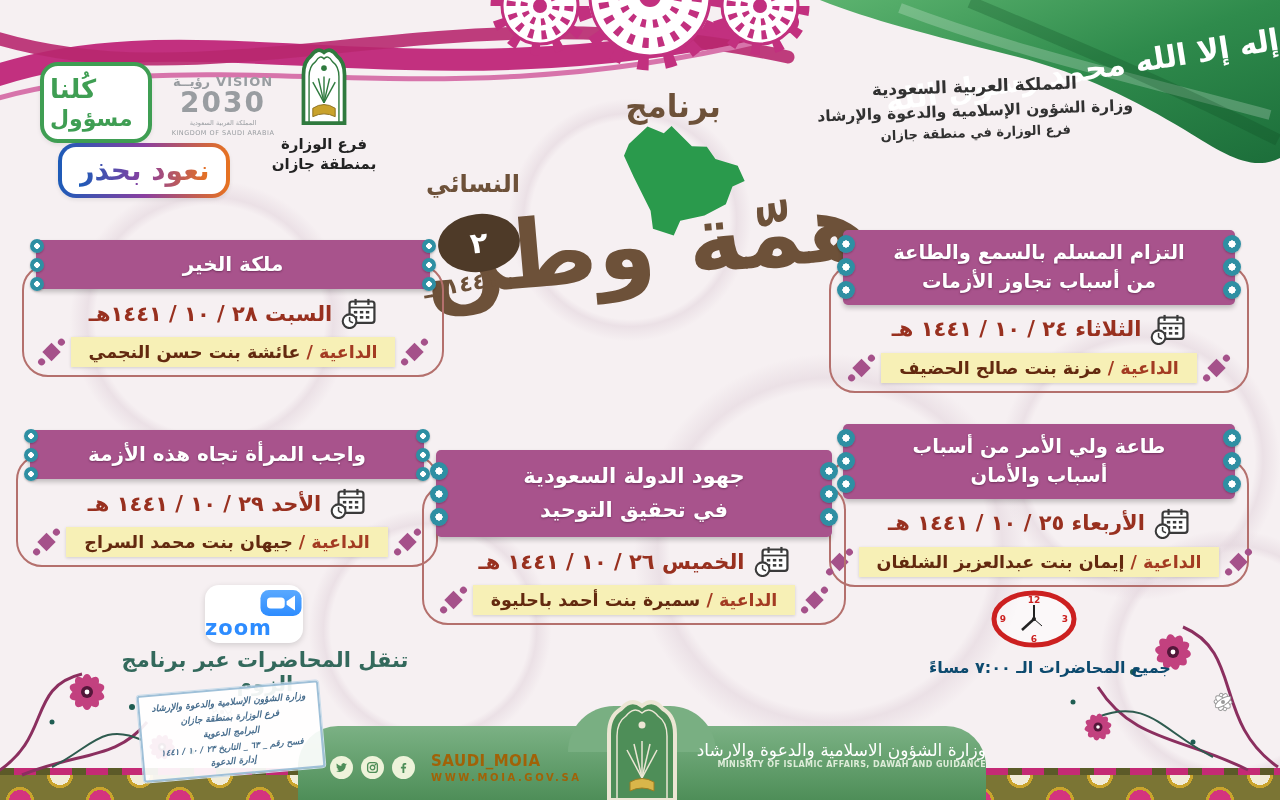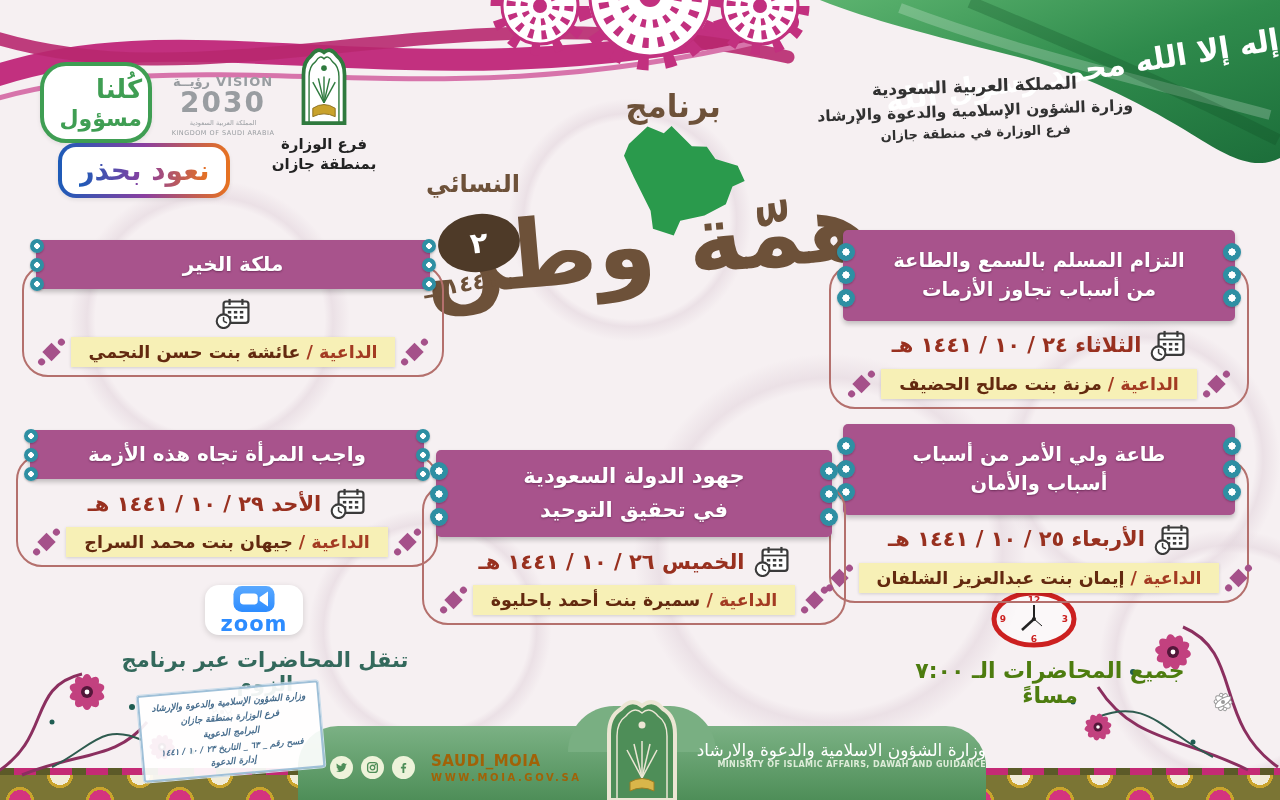--- a/index.html
+++ b/index.html
@@ -16,22 +16,22 @@
   .mandalas{left:470px;top:-34px;z-index:2}
 
   
   .flag{left:800px;top:0;z-index:0}
   .hdr{left:795px;top:76px;width:360px;text-align:center;color:#313131;z-index:1;transform:rotate(-2deg)}
   .hdr .l1{font-size:17px;font-weight:bold}
   .hdr .l2{font-size:15.5px;font-weight:bold;margin-top:6px}
   .hdr .l3{font-size:13px;font-weight:bold;margin-top:5px}
 
   
-  .kulluna{left:40px;top:62px;width:112px;padding:8px 6px;border:4px solid #3f9e53;border-radius:26px;
-    background:#fff;text-align:right;color:#3f9e53;font-weight:bold;z-index:2;box-shadow:0 2px 4px rgba(0,0,0,.08)}
+  .kulluna{left:40px;top:62px;width:112px;padding:8px 6px;border:4px solid #3f9e53;border-radius:18px;
+    background:#fff;text-align:left;color:#3f9e53;font-weight:bold;z-index:2;box-shadow:0 2px 4px rgba(0,0,0,.08)}
   .kulluna .a{font-size:26px}.kulluna .b{font-size:22px;margin-top:2px}
   .naoud{left:58px;top:143px;width:172px;padding:7px 10px;border:4px solid transparent;border-radius:18px;
     background:linear-gradient(#fff,#fff) padding-box,linear-gradient(90deg,#1c5bb8,#8a3fa0,#e8731f) border-box;
     text-align:center;z-index:2;box-shadow:0 2px 4px rgba(0,0,0,.08)}
   .naoud span{font-size:28px;font-weight:bold;background:linear-gradient(90deg,#1c5bb8,#8a3fa0,#e8731f);
     -webkit-background-clip:text;background-clip:text;color:transparent}
   .vision{left:168px;top:74px;width:110px;text-align:center;color:#999da1;z-index:2}
   .vision .row{display:flex;justify-content:center;gap:6px;align-items:baseline;font-weight:bold;font-size:13px;letter-spacing:1px}
   .vision .yr{font-size:28px;font-weight:bold;letter-spacing:2px;line-height:1}
   .vision .tiny{font-size:6.5px;letter-spacing:.5px;margin-top:2px}
@@ -48,47 +48,47 @@
     justify-content:center;color:#fff;font-size:29px;font-weight:bold;z-index:3;transform:rotate(-6deg)}
   .hyear{left:396px;top:272px;width:130px;text-align:center;font-size:22px;font-weight:bold;color:#6d5139;transform:rotate(-10deg);z-index:3}
 
   
   .event{position:absolute;text-align:center;z-index:4}
   .event .outline{position:absolute;left:-14px;right:-14px;border:2px solid #b4706d;border-radius:26px;z-index:0}
   .event .outline.two{top:34px;bottom:-10px}
   .event .outline.one{top:24px;bottom:-10px}
   .event .bar{position:relative;background:#a8538c;border-radius:5px;color:#fff;font-weight:bold;
     box-shadow:0 3px 5px rgba(0,0,0,.22);z-index:1;text-shadow:0 1px 2px rgba(70,20,55,.55)}
-  .event .bar.two{padding:16px 30px;font-size:19.5px;line-height:1.5}
+  .event .bar.two{padding:8px 30px;font-size:19.5px;line-height:1.5}
   .event .bar.one{padding:11px 30px;font-size:20px;line-height:1.35}
   .event .bar.big{padding:10px 30px;font-size:21px;line-height:1.6;letter-spacing:.5px}
   .beads{position:absolute;top:50%;transform:translateY(-50%);display:flex;flex-direction:column;gap:5px;z-index:2}
   .beads span{width:18px;height:18px;border-radius:50%;
     background:radial-gradient(circle,#ffffff 0 27%,#2e8fa3 30% 76%,#bfe4ec 78% 100%);box-shadow:0 1px 2px rgba(0,0,0,.25)}
   .beads.sm span{width:14px;height:14px}
   .beads.rt{right:-6px}.beads.lf{left:-6px}
   .daterow{position:relative;display:flex;align-items:center;justify-content:center;gap:9px;margin-top:9px;
     color:#98301f;font-weight:bold;font-size:21px;z-index:1}
   .speaker{position:relative;margin:8px auto 0;background:#f7f0b6;padding:5px 18px;width:fit-content;max-width:95%;
     font-size:17.5px;font-weight:bold;z-index:1;box-shadow:0 1px 3px rgba(0,0,0,.15)}
   .speaker .sp{color:#a33b22}.speaker .sn{color:#63290f}
   .sorn{position:absolute;top:50%;width:13px;height:13px;background:#a5518a;transform:translateY(-50%) rotate(45deg)}
   .sorn::before,.sorn::after{content:"";position:absolute;width:7px;height:7px;border-radius:50%;background:#a5518a}
   .sorn::before{top:-11px;left:3px}.sorn::after{bottom:-11px;left:3px}
   .sorn.r{right:-26px}.sorn.l{left:-26px}
 
   
-  .zoomcard{left:205px;top:585px;width:98px;height:50px;background:#fff;border-radius:14px;z-index:3;
-    display:flex;flex-direction:column;align-items:center;justify-content:center;gap:1px;box-shadow:0 2px 6px rgba(0,0,0,.15)}
+  .zoomcard{left:205px;top:585px;width:98px;height:58px;background:#fff;border-radius:14px;z-index:3;
+    display:flex;flex-direction:column;justify-content:center;gap:1px;box-shadow:0 2px 6px rgba(0,0,0,.15)}
   .zoomword{font-size:21px;font-weight:bold;color:#2d8cff;letter-spacing:1px;line-height:1;direction:ltr}
   .zoomcaption{left:100px;top:648px;width:330px;text-align:center;font-size:21px;font-weight:bold;color:#33695c;z-index:3}
 
   
   .clockwrap{left:990px;top:590px;z-index:3}
-  .timetext{left:900px;top:658px;width:300px;text-align:center;font-size:22px;font-weight:bold;color:#4d7c0f;z-index:3}
+  .timetext{left:900px;top:658px;width:300px;text-align:center;font-size:16px;font-weight:bold;color:#0c4a6e;z-index:3}
 
   
   .stamp{left:140px;top:688px;width:182px;padding:5px 6px;background:rgba(255,255,255,.92);border:2px solid #9fc0d8;
     outline:1px solid #c9dcea;border-radius:3px;transform:rotate(-5deg);z-index:5;text-align:center;
     color:#486e8e;font-style:italic;font-weight:bold}
   .stamp div{font-size:9px;line-height:1.65}
   .stamp .s4{font-size:8.5px}
 
   
   .flowersL{left:-8px;top:652px;z-index:2}
@@ -288,20 +288,21 @@
             <rect x="22" y="15" width="4" height="3"></rect>
             <rect x="29" y="15" width="4" height="3"></rect>
         <rect x="15" y="21" width="4" height="3"></rect>
             <rect x="22" y="21" width="4" height="3"></rect>
             <rect x="29" y="21" width="4" height="3"></rect>
           </g>
         <circle cx="10" cy="27" r="8" fill="#fff" stroke="#3a3a3a" stroke-width="2.4"></circle>
         <line x1="10" y1="27" x2="10" y2="22" stroke="#3a3a3a" stroke-width="1.8"></line>
         <line x1="10" y1="27" x2="14" y2="29" stroke="#3a3a3a" stroke-width="1.8"></line>
       </svg>
+      <span>السبت ٢٨ / ١٠ / ١٤٤١هـ</span>
     </div>
     <div class="speaker">
       <i class="sorn l"></i>
       <span class="sp">الداعية /</span>
       <span class="sn">عائشة بنت حسن النجمي</span>
       <i class="sorn r"></i>
     </div>
   </div>
 
   <div class="event" style="left:843px;top:424px;width:392px">

